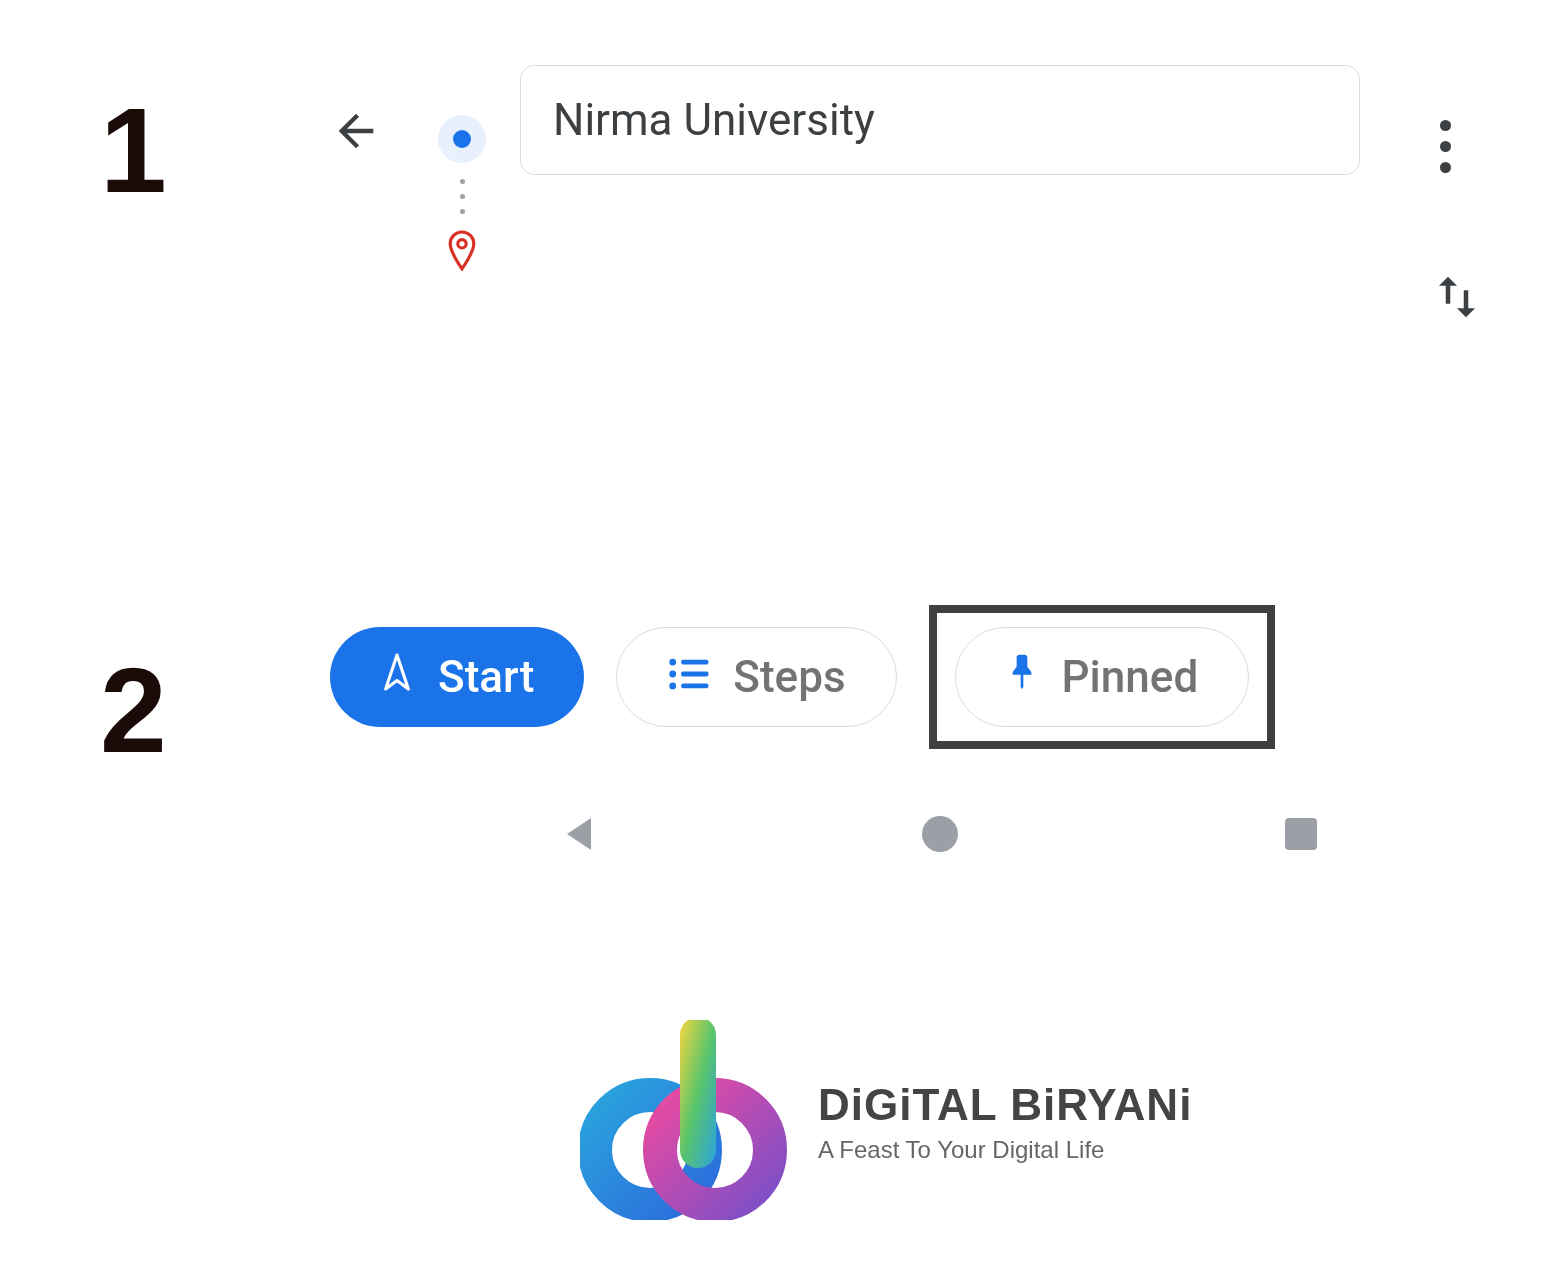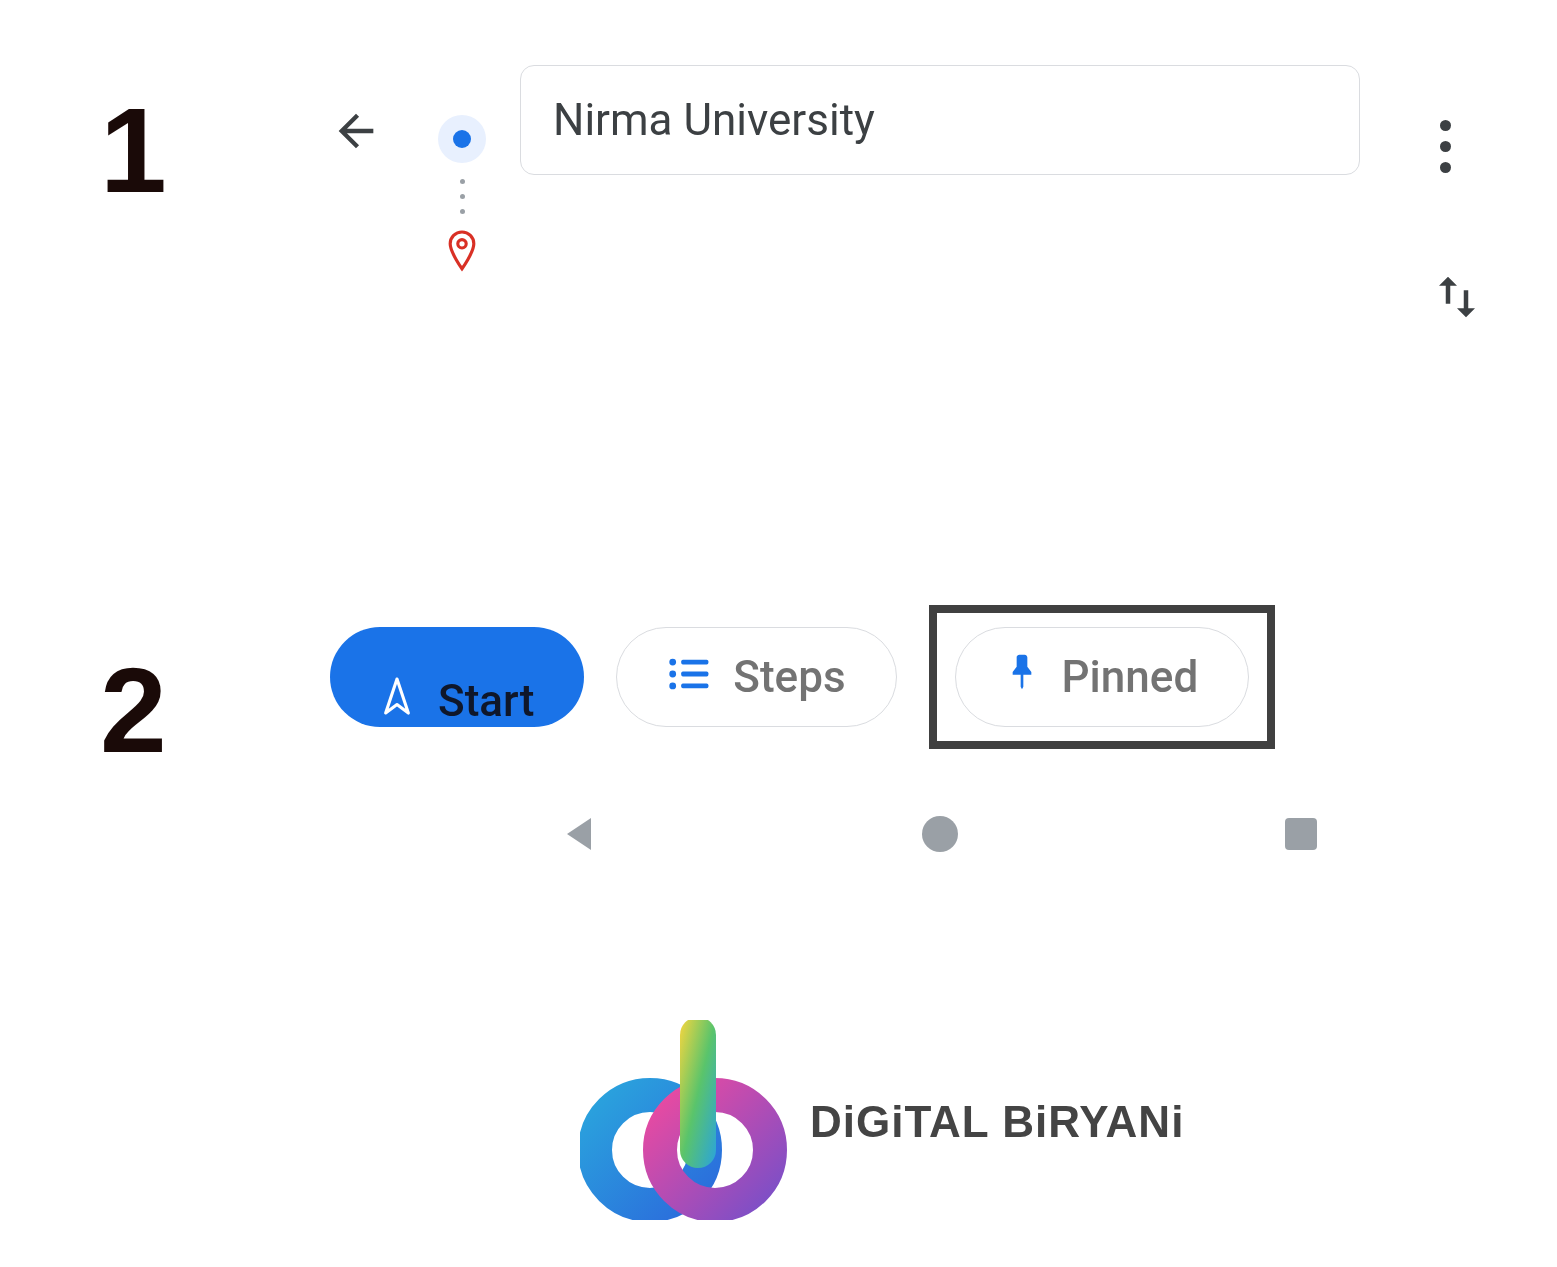--- a/index.html
+++ b/index.html
@@ -122,23 +122,22 @@
     justify-content:center;
     gap: 24px;
     font-size: 44px;
     font-weight: 500;
     padding: 0 50px;
     cursor:pointer;
     white-space:nowrap;
   }
   .pill-primary {
     background: #1a73e8;
-    color: #0f172a;
+    color: #ffffff;
     border: none;
-    align-items: flex-end;
   }
   .pill-outline {
     background: #fff;
     color: #737373;
     border: 1.5px solid #dadce0;
   }
   .highlight-box {
     border: 8px solid #404040;
     padding: 14px 18px;
   }
@@ -159,21 +158,21 @@
   .android-nav .nav-shape { fill:#9aa0a6; }
   .android-nav svg { width:48px; height:48px; }
 
   
   .footer {
     position: absolute;
     left: 580px;
     top: 1020px;
     display:flex;
     align-items:center;
-    gap: 20px;
+    gap: 28px;
   }
   .logo-text-wrap { display:flex; flex-direction:column; }
   .logo-title {
     font-family: "Cooper Black", "Arial Black", sans-serif;
     letter-spacing: 1px;
     font-size: 44px;
     color:#444;
     font-weight:800;
   }
   .logo-tag {
@@ -304,14 +303,15 @@
             <stop offset="1" stop-color="#7b4fc7"></stop>
         </linearGradient>
       </defs>
       <circle cx="70" cy="130" r="55" fill="none" stroke="url(#g1)" stroke-width="34"></circle>
       <circle cx="135" cy="130" r="55" fill="none" stroke="url(#g3)" stroke-width="34"></circle>
       <path d="M100 15 a18 18 0 0 1 36 0 v115 a18 18 0 0 1 -36 0 z" fill="url(#g2)"></path>
     </svg>
   </div>
   <div class="logo-text-wrap">
     <div class="logo-title">DiGiTAL BiRYANi</div>
+    <div class="logo-tag">A Feast To Your Digital Life</div>
   </div>
 </div>
 
 </body></html>

